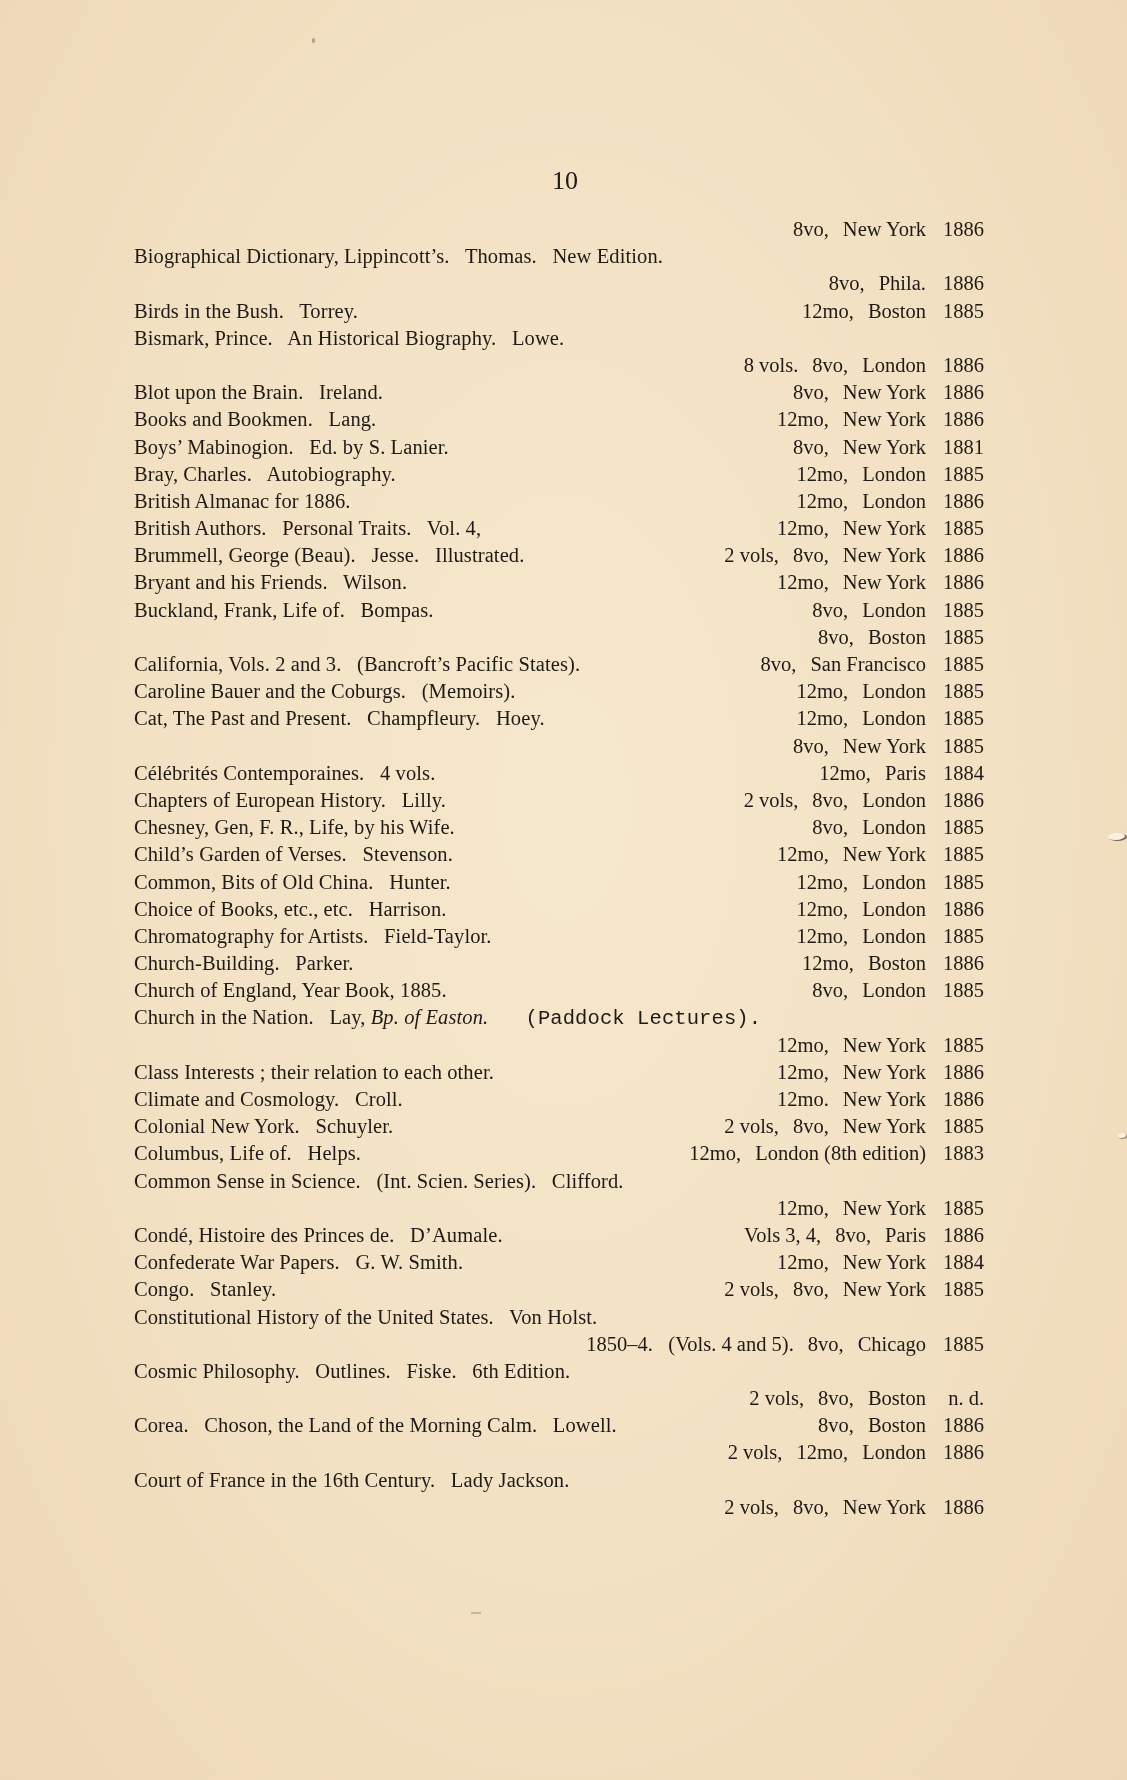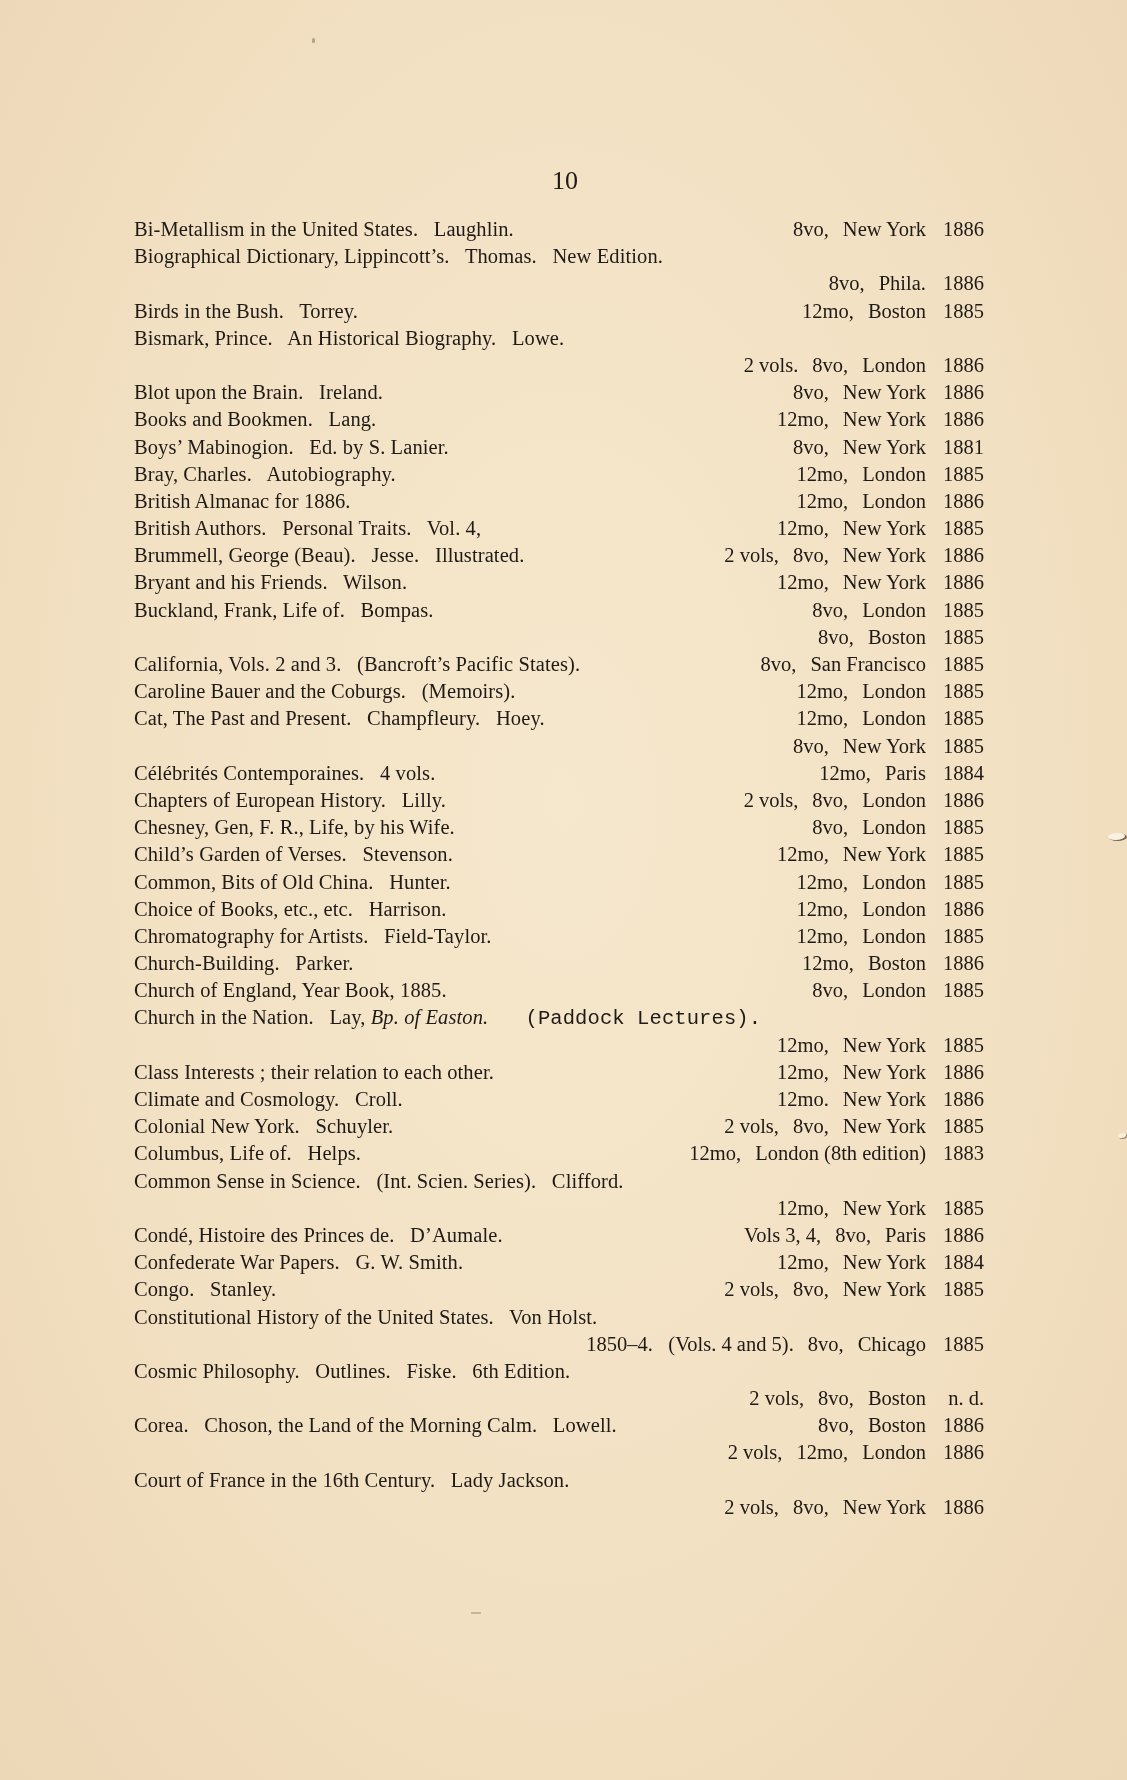--- a/index.html
+++ b/index.html
@@ -79,21 +79,20 @@
   <div class="blemish-right"></div>
   <div class="blemish-right2"></div>
   <div class="blemish-bottom"></div>
 
   <div class="page-number">
     <span>10</span>
   </div>
 
   <div class="catalog" id="catalog">
       <div class="line">
-        <span class="title"><span style="white-space: pre;">Bi-Metallism in the United States.   Laughlin.</span></span>
         <span class="pub">
           <span class="format" style="white-space: pre;">8vo,</span>
           <span class="place" style="white-space: pre;">New York</span>
           <span class="year" style="white-space: pre;">1886</span>
         </span>
       </div>
       <div class="line">
         <span class="title"><span style="white-space: pre;">Biographical Dictionary, Lippincott’s.   Thomas.   New Edition.</span></span>
         <span class="pub"></span>
       </div>
@@ -113,21 +112,21 @@
           <span class="year" style="white-space: pre;">1885</span>
         </span>
       </div>
       <div class="line">
         <span class="title"><span style="white-space: pre;">Bismark, Prince.   An Historical Biography.   Lowe.</span></span>
         <span class="pub"></span>
       </div>
       <div class="line">
         <span class="title"><span style="white-space: pre;"></span></span>
         <span class="pub">
-          <span class="extra" style="white-space: pre;">2 vols.</span>
+          <span class="extra" style="white-space: pre;">8 vols.</span>
           <span class="format" style="white-space: pre;">8vo,</span>
           <span class="place" style="white-space: pre;">London</span>
           <span class="year" style="white-space: pre;">1886</span>
         </span>
       </div>
       <div class="line">
         <span class="title"><span style="white-space: pre;">Blot upon the Brain.   Ireland.</span></span>
         <span class="pub">
           <span class="format" style="white-space: pre;">8vo,</span>
           <span class="place" style="white-space: pre;">New York</span>

